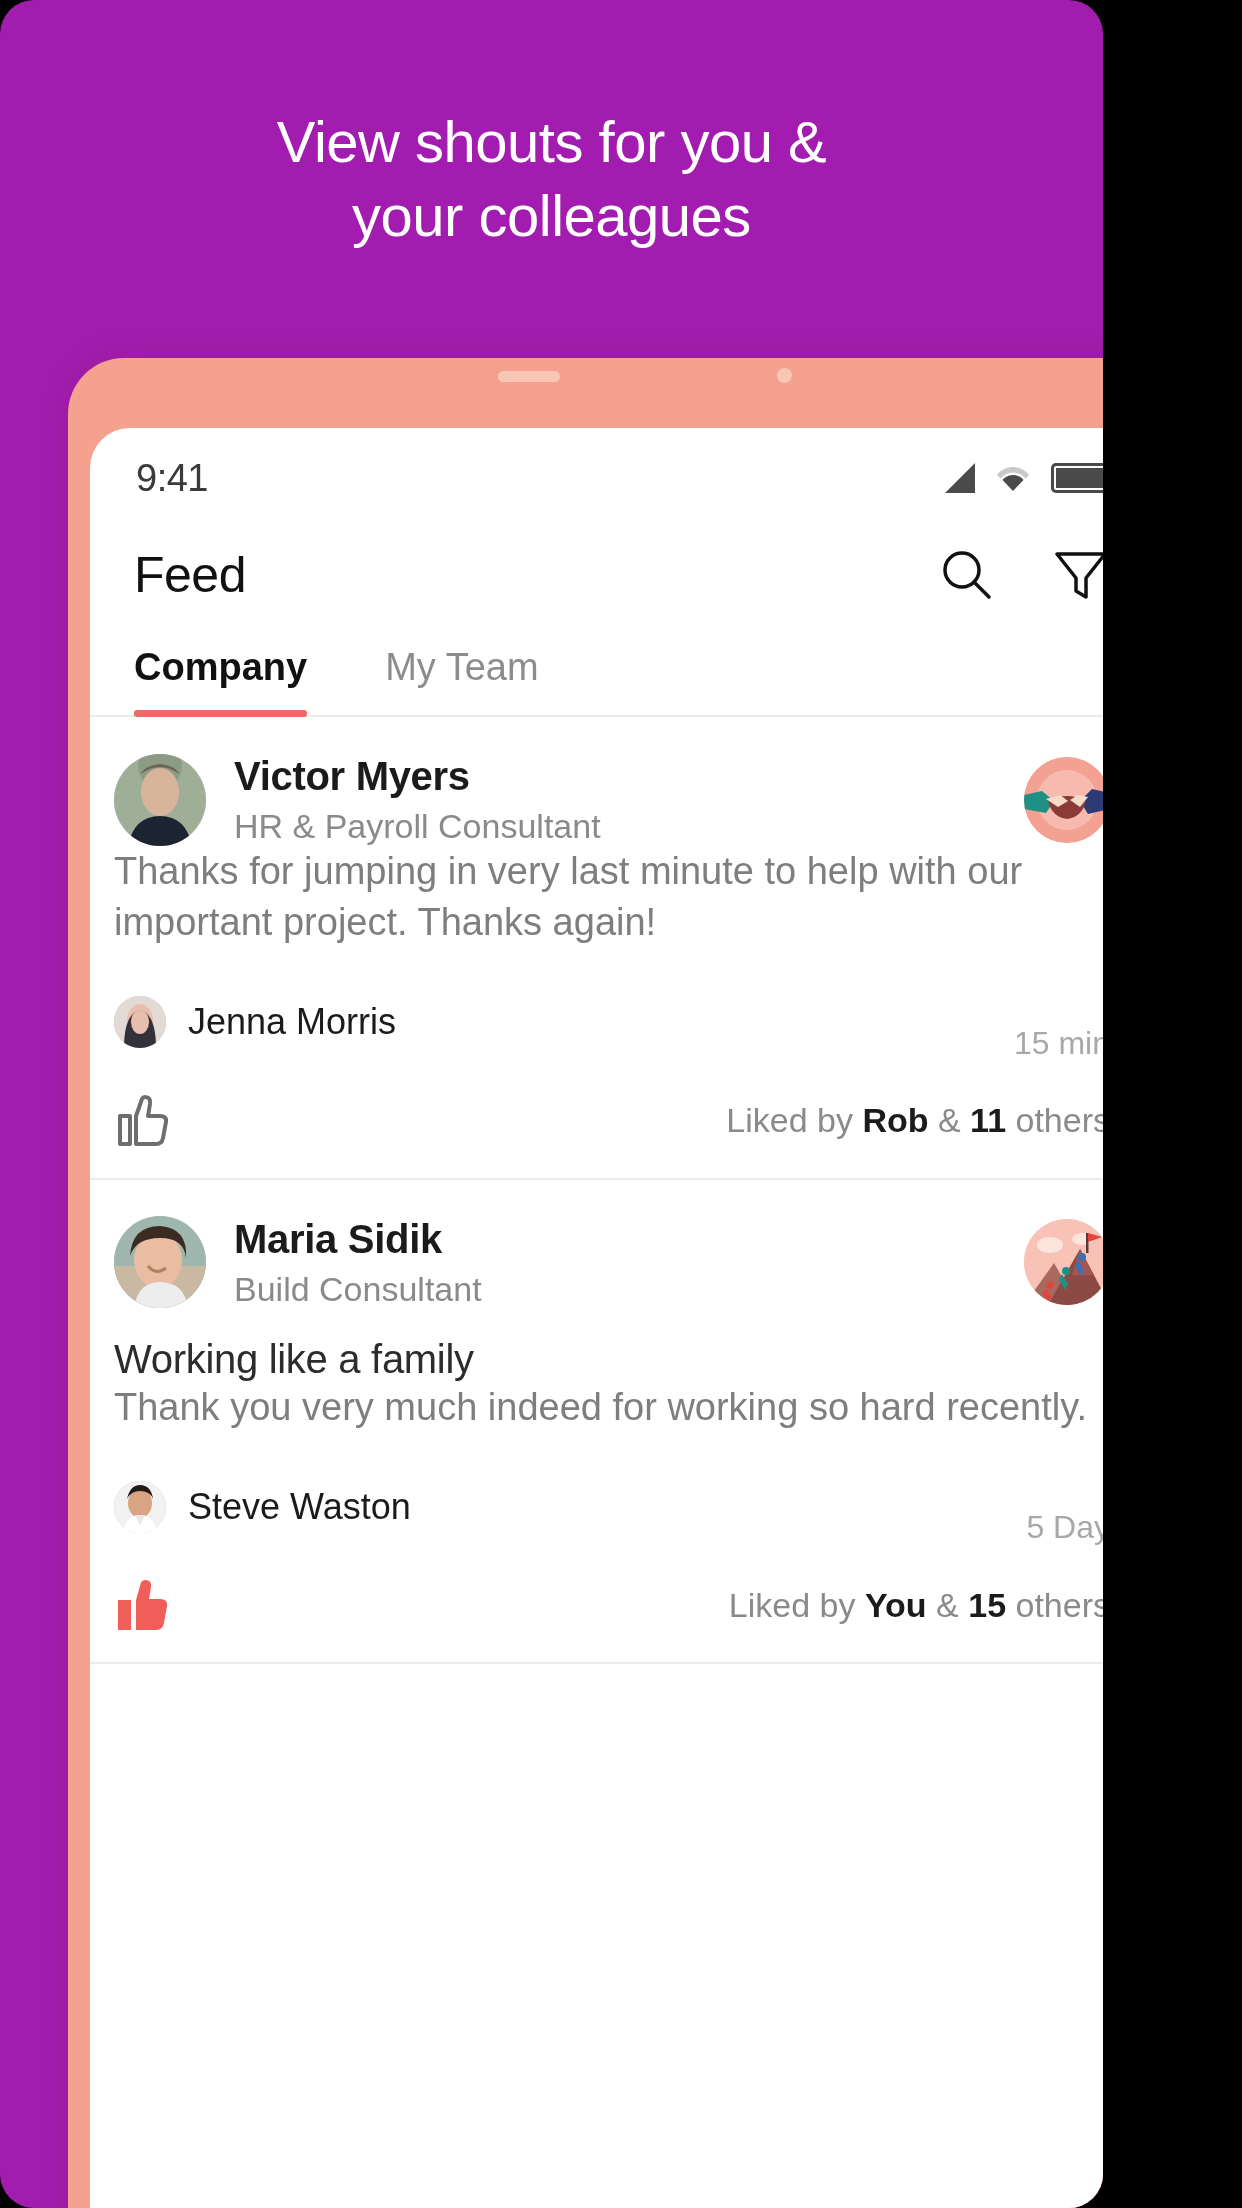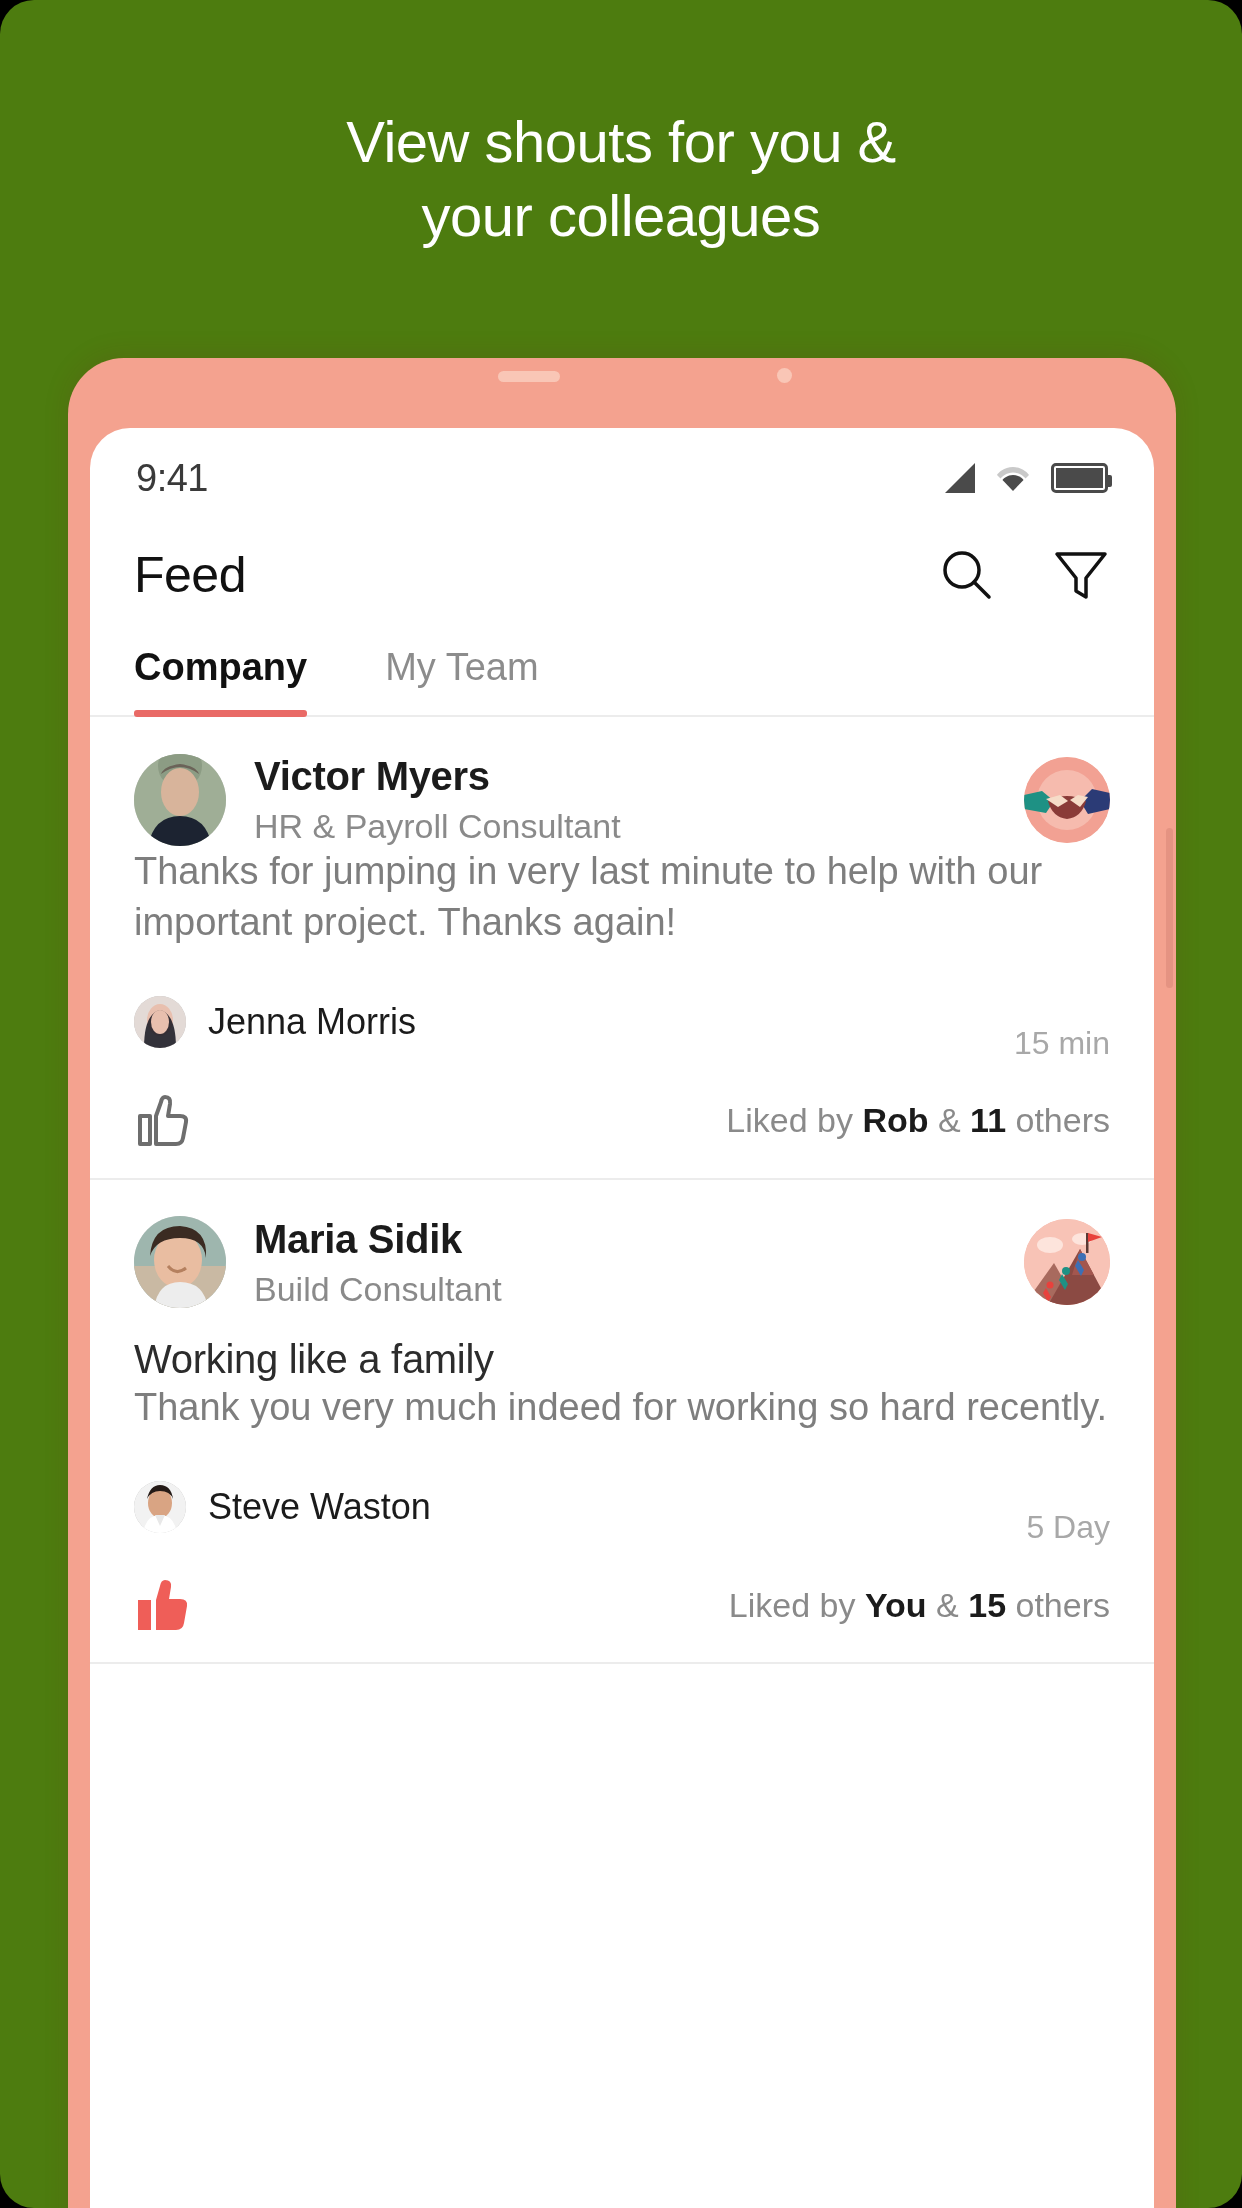--- a/index.html
+++ b/index.html
@@ -4,22 +4,22 @@
 <style>
   * { box-sizing: border-box; margin: 0; padding: 0; }
   html, body {
     width: 1242px; height: 2208px;
     background: #000;
     font-family: "Liberation Sans", sans-serif;
     overflow: hidden;
   }
   .screen {
     position: relative;
-    width: 1242px; height: 2208px;
-    background: #4d7c0f;
+    width: 1103px; height: 2208px;
+    background: #a21caf;
     border-radius: 34px;
     overflow: hidden;
   }
 
   
   .promo {
     position: absolute;
     top: 105px; left: 0; right: 0;
     text-align: center;
     color: #FFFFFF;
@@ -148,21 +148,21 @@
     content: "";
     position: absolute;
     left: 0; right: 0; bottom: -2px;
     height: 7px;
     background: #E96A66;
     border-radius: 3px;
   }
 
   
   .feed { background: #fff; }
-  .post { padding: 36px 44px 22px 44px; border-bottom: 2px solid #ECECEC; }
+  .post { padding: 36px 44px 22px 24px; border-bottom: 2px solid #ECECEC; }
 
   .post-head { display: flex; align-items: center; }
   .avatar {
     width: 92px; height: 92px;
     border-radius: 50%;
     flex: none;
     overflow: hidden;
     position: relative;
     background: #cfcfcf;
   }

